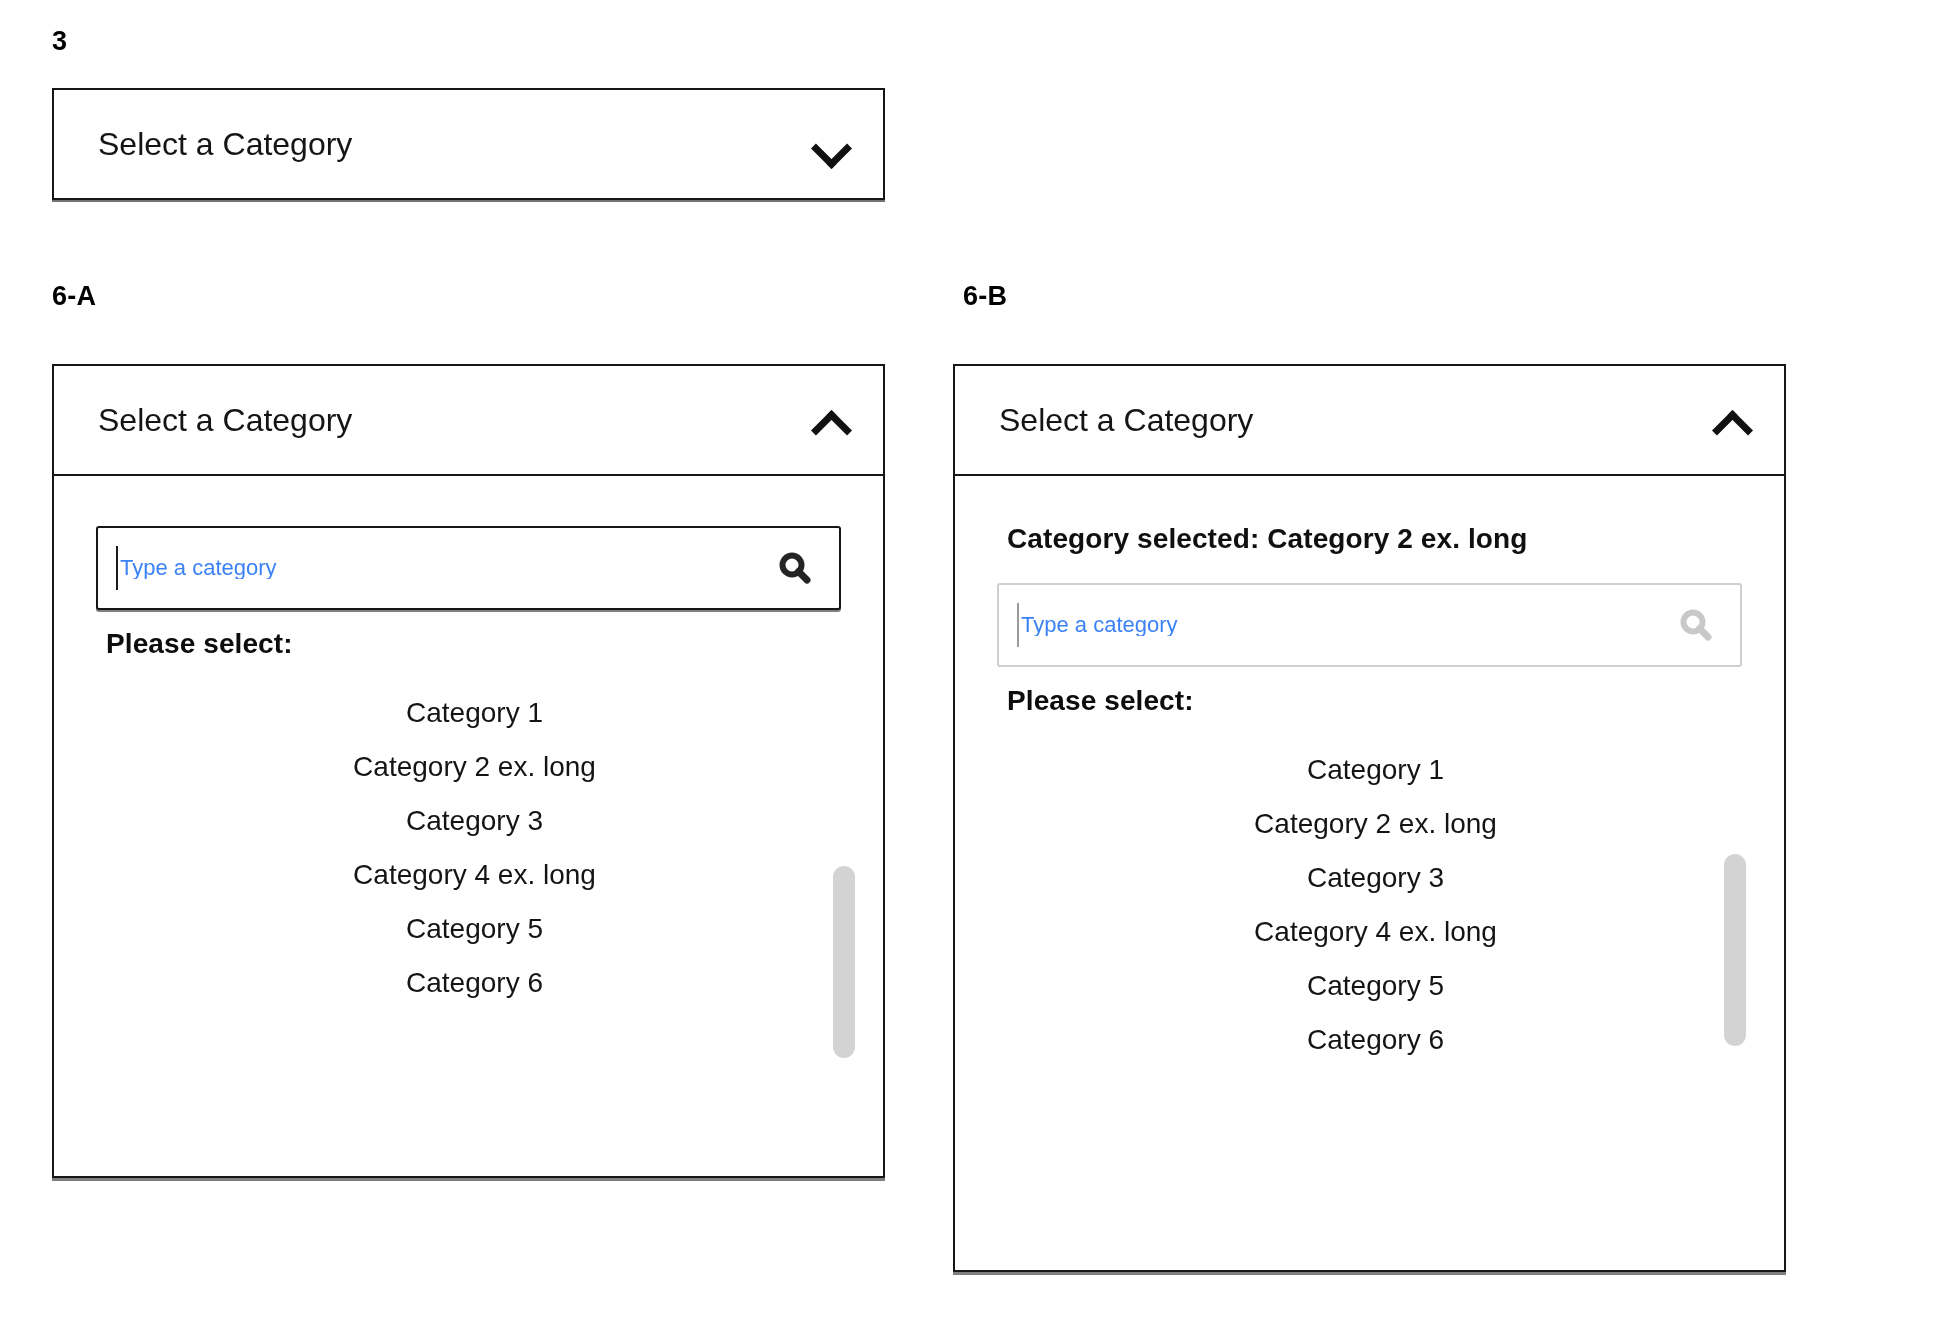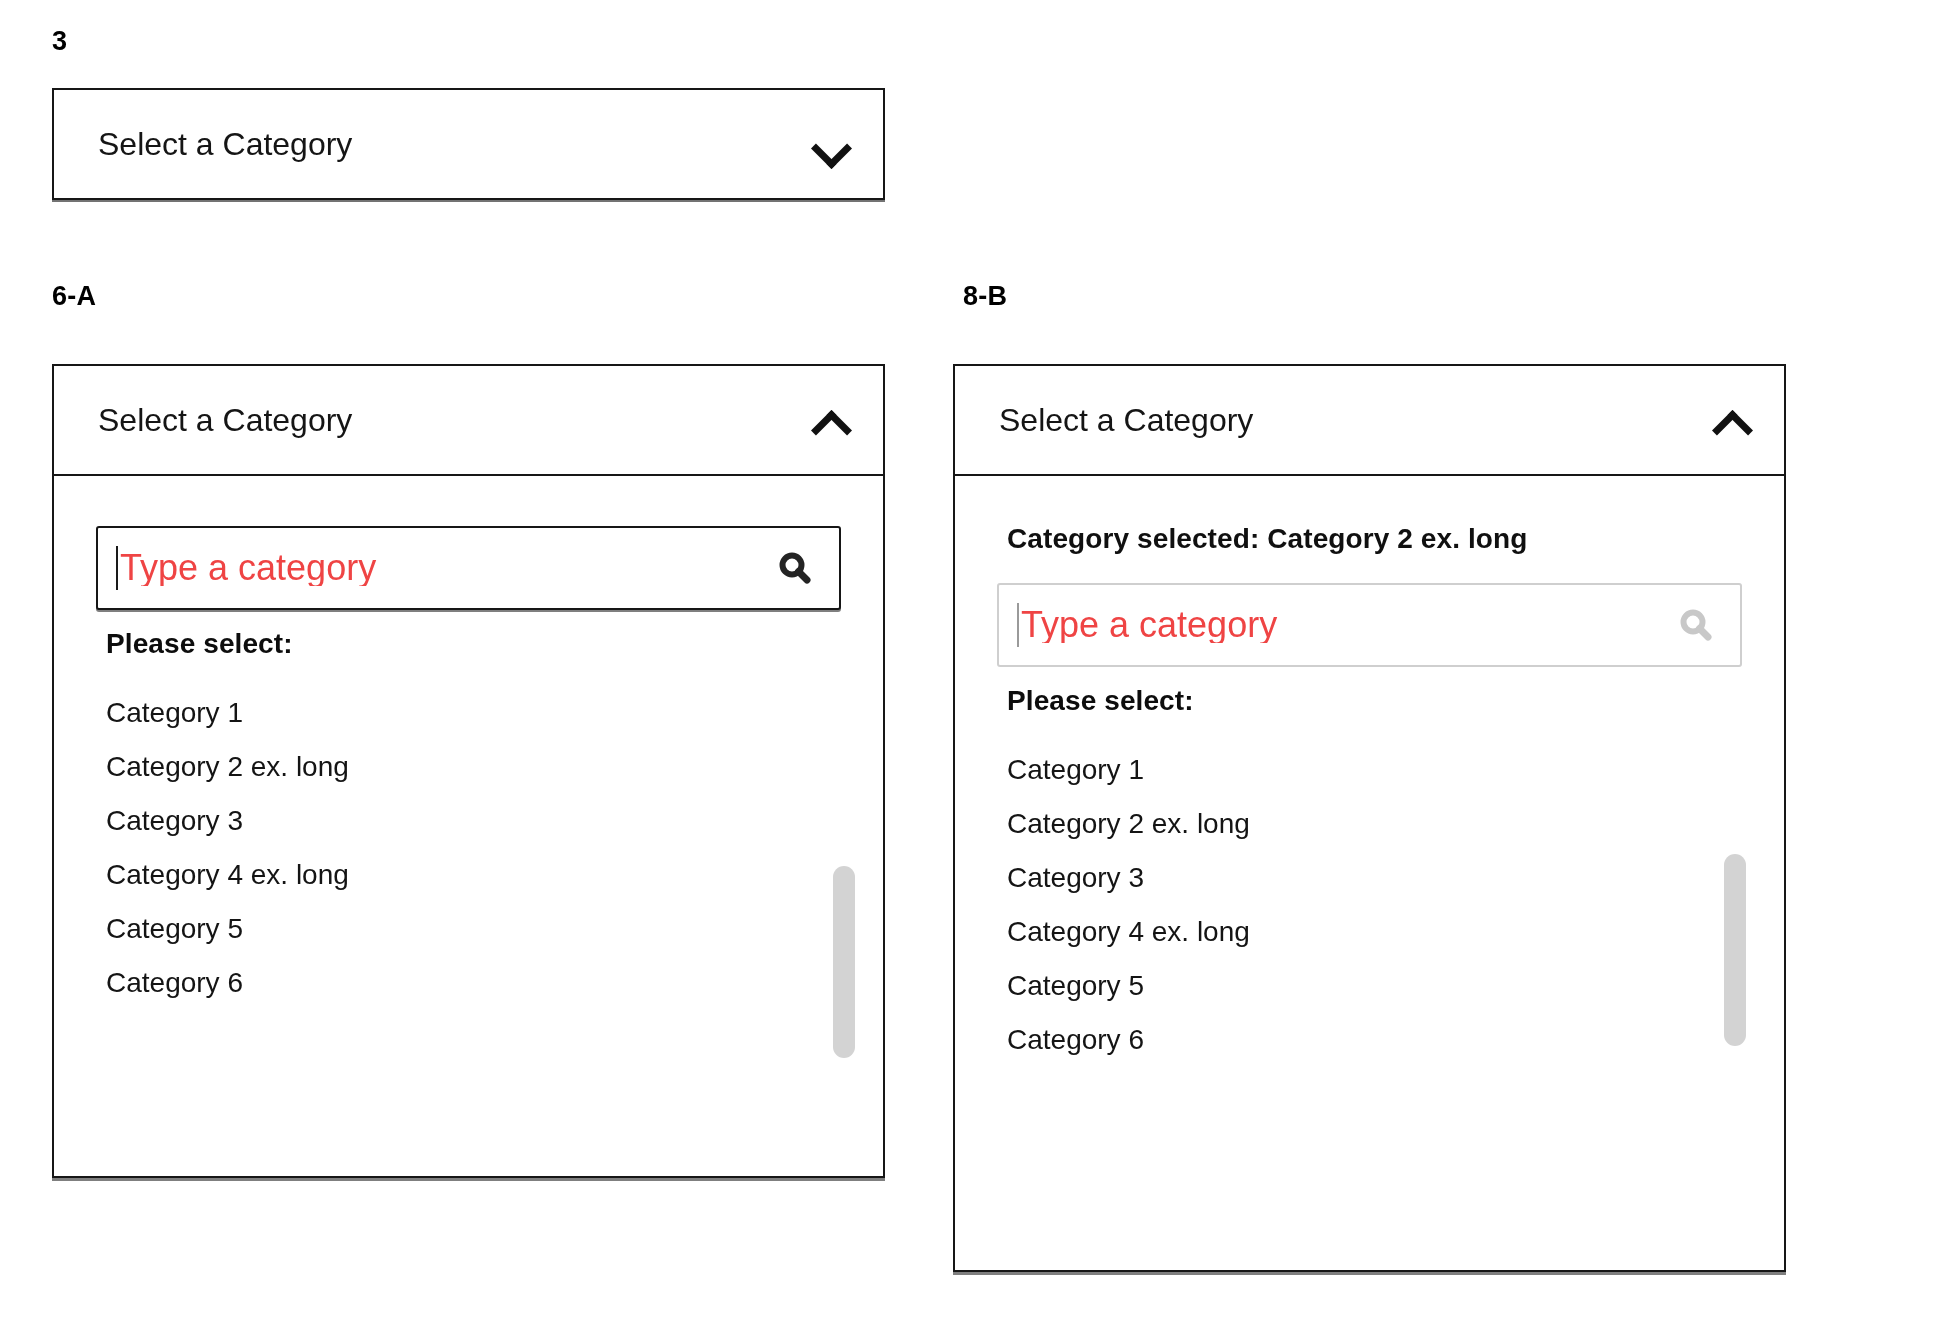--- a/index.html
+++ b/index.html
@@ -145,22 +145,22 @@
   .caret {
     width: 2px;
     height: 44px;
     background: #1a1a1a;
     flex: none;
     margin-right: 2px;
   }
   .search-field.muted .caret { background: #9a9a9a; }
 
   .search-ph {
-    font-size: 36px;
-    color: #ef4444;
+    font-size: 22px;
+    color: #3b82f6;
     flex: 1 1 auto;
     line-height: 1;
     white-space: nowrap;
     overflow: hidden;
   }
 
   .mag {
     flex: none;
     width: 40px;
     height: 40px;
@@ -177,20 +177,21 @@
     color: #0d0d0d;
     padding-left: 12px;
     margin-top: 18px;
     letter-spacing: 0.1px;
   }
 
   .cat-list {
     list-style: none;
     margin-top: 26px;
     padding-left: 12px;
+    text-align: center;
   }
   .cat-list li {
     font-size: 28px;
     font-weight: 400;
     color: #141414;
     line-height: 1;
     padding: 13px 0;
     cursor: pointer;
     white-space: nowrap;
   }
@@ -248,21 +249,21 @@
         <li>Category 3</li>
         <li>Category 4 ex. long</li>
         <li>Category 5</li>
         <li>Category 6</li>
       </ul>
 
       <div class="scroll-thumb" id="thumb-a"></div>
     </div>
   </div>
 
-  <div class="section-label" id="label-3b">8-B</div>
+  <div class="section-label" id="label-3b">6-B</div>
 
   <div class="dropdown" id="dropdown-b">
 
     <div class="dropdown-header">
       <span class="select-placeholder">Select a Category</span>
       <span class="chev up"></span>
     </div>
 
     <div class="dropdown-body">
 

